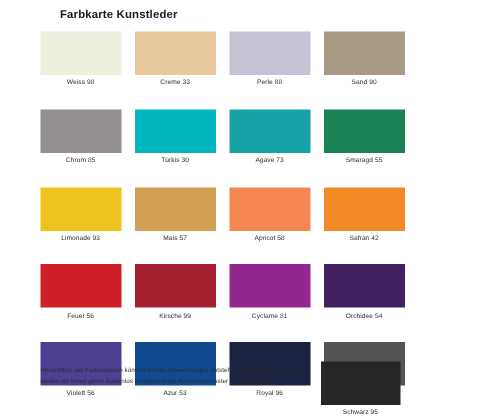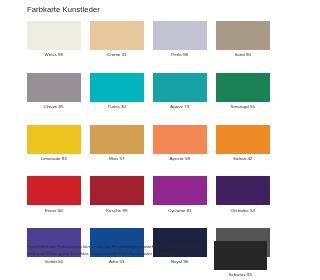--- a/index.html
+++ b/index.html
@@ -15,24 +15,24 @@
   }
   .page {
     position: relative;
     width: 280px;
     height: 280px;
     box-sizing: border-box;
     padding: 0;
   }
   .title {
     position: absolute;
-    left: 27px;
+    left: 40px;
     top: 5px;
     font-size: 7.6px;
-    font-weight: normal;
+    font-weight: bold;
     color: #1a1a1a;
     letter-spacing: 0.1px;
     white-space: nowrap;
   }
   .grid {
     position: absolute;
     left: 27px;
     top: 21px;
     width: 240px;
     display: flex;

